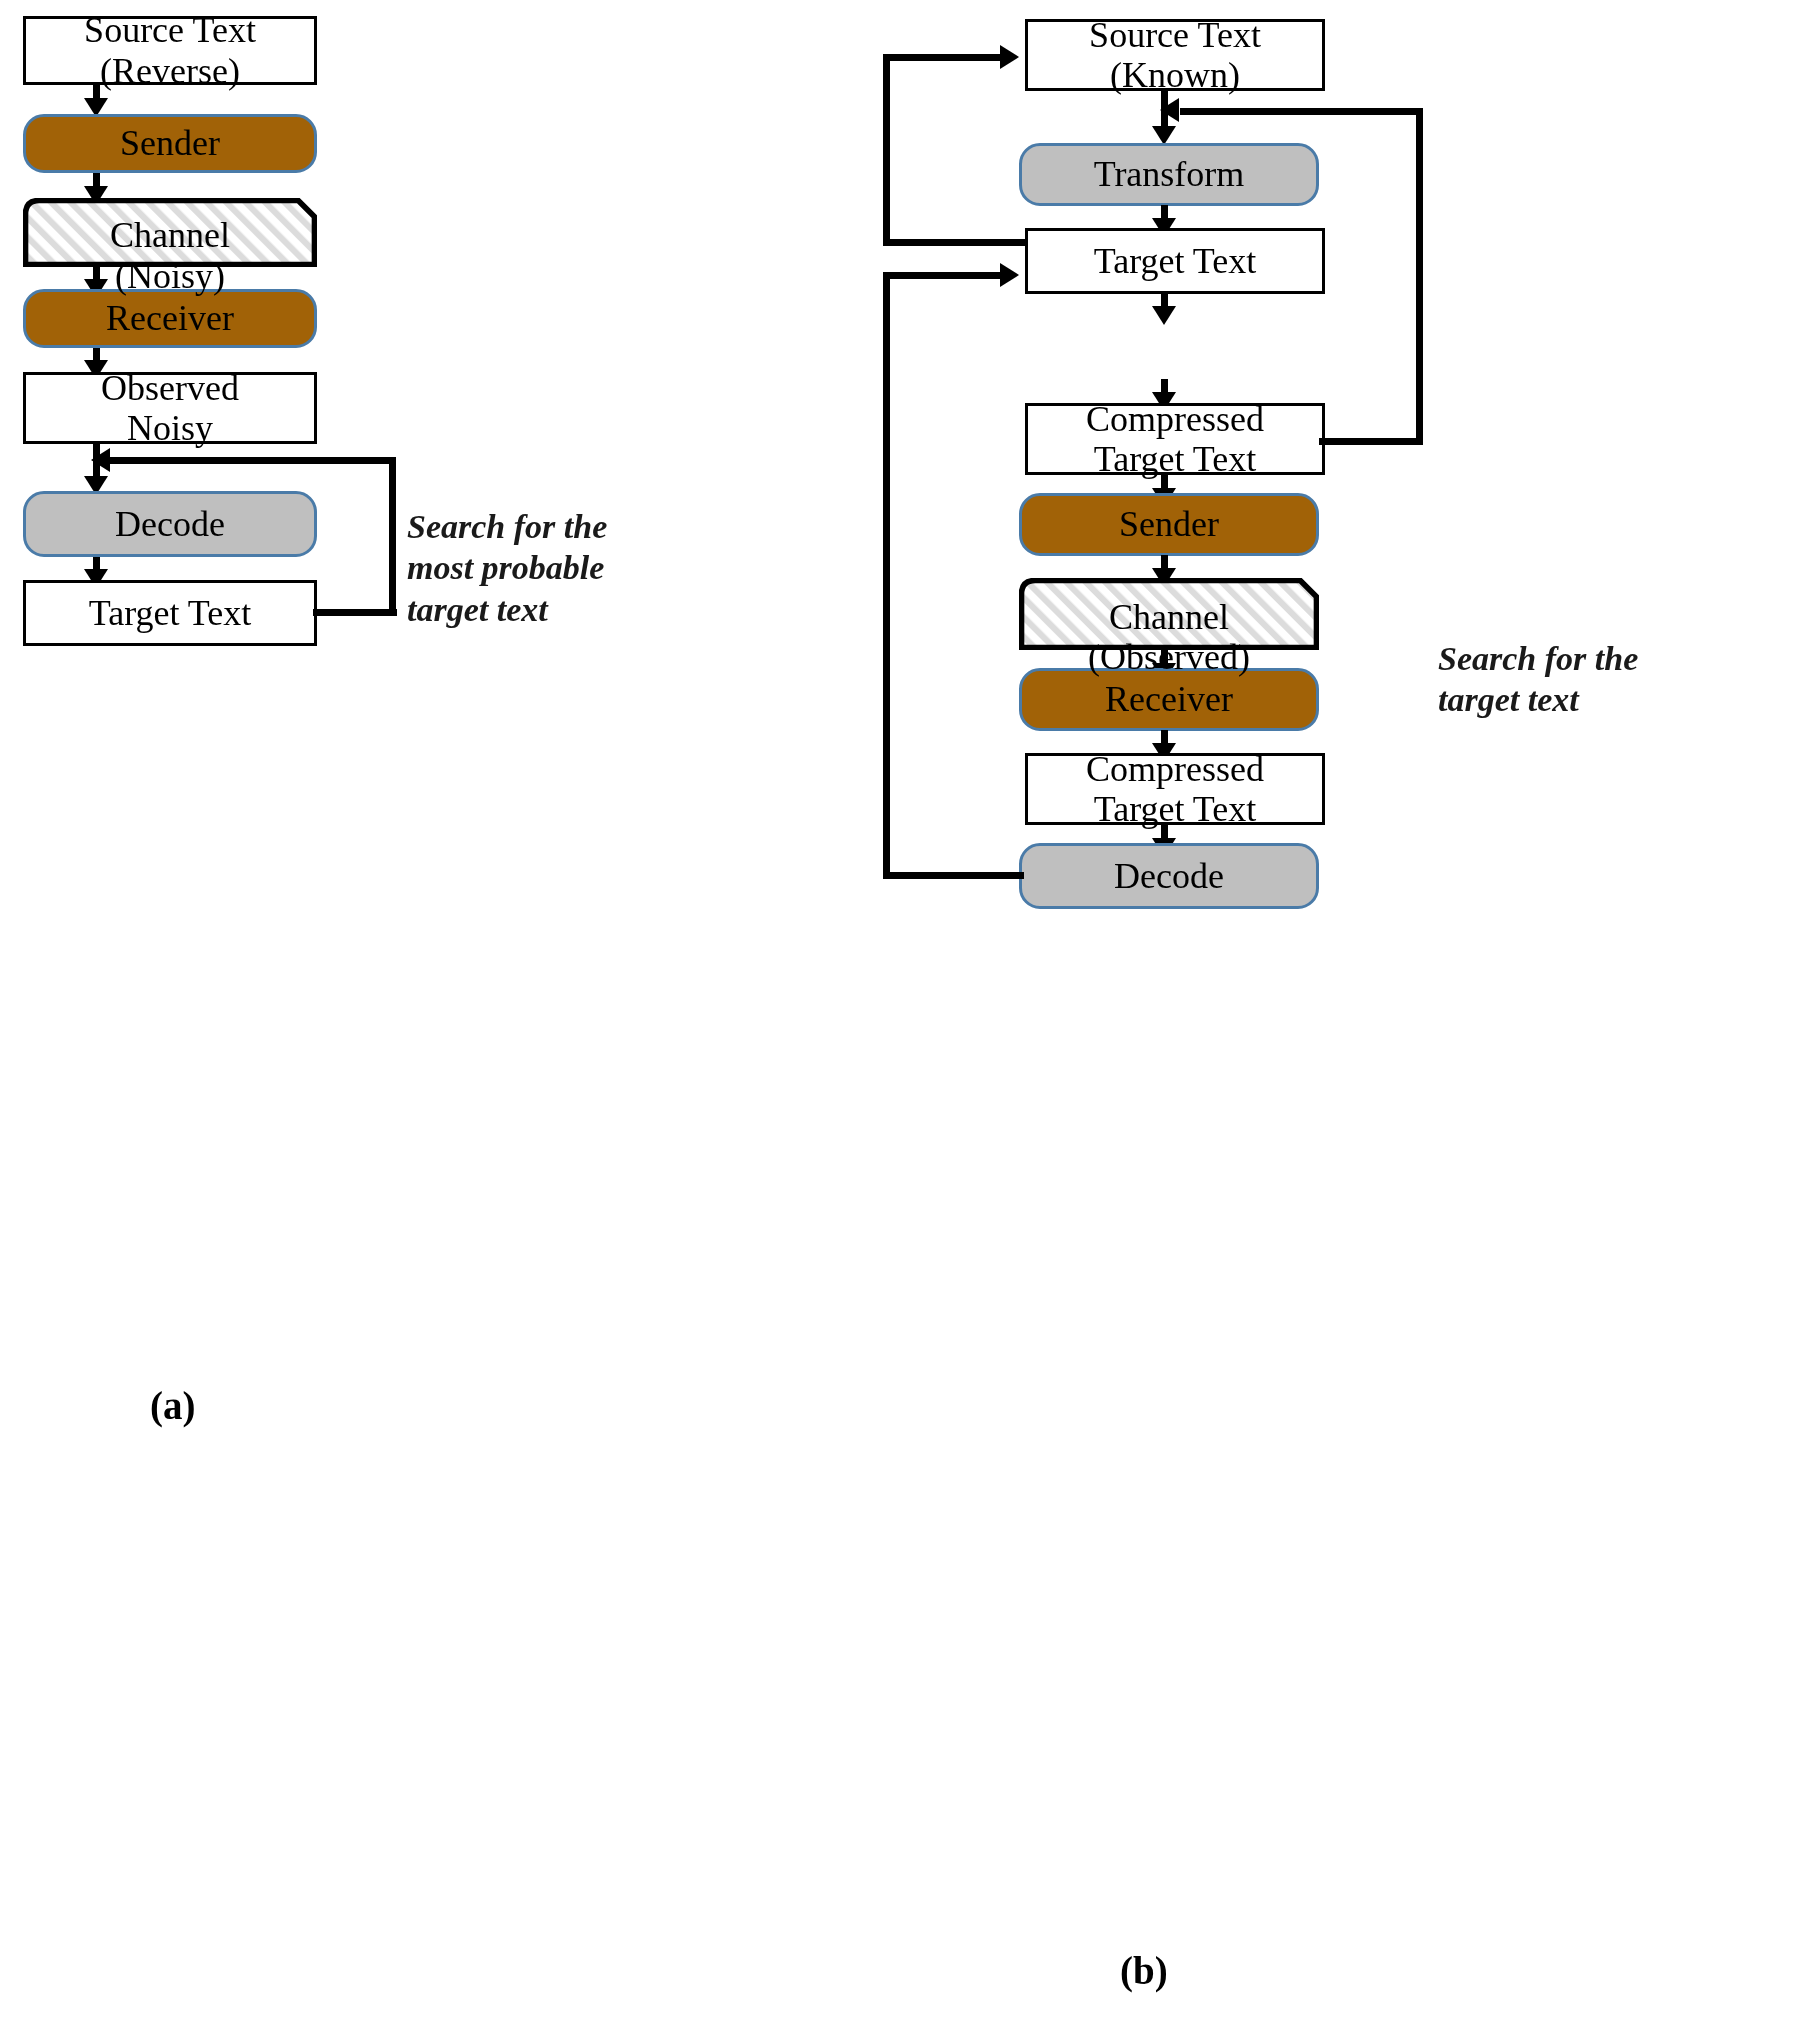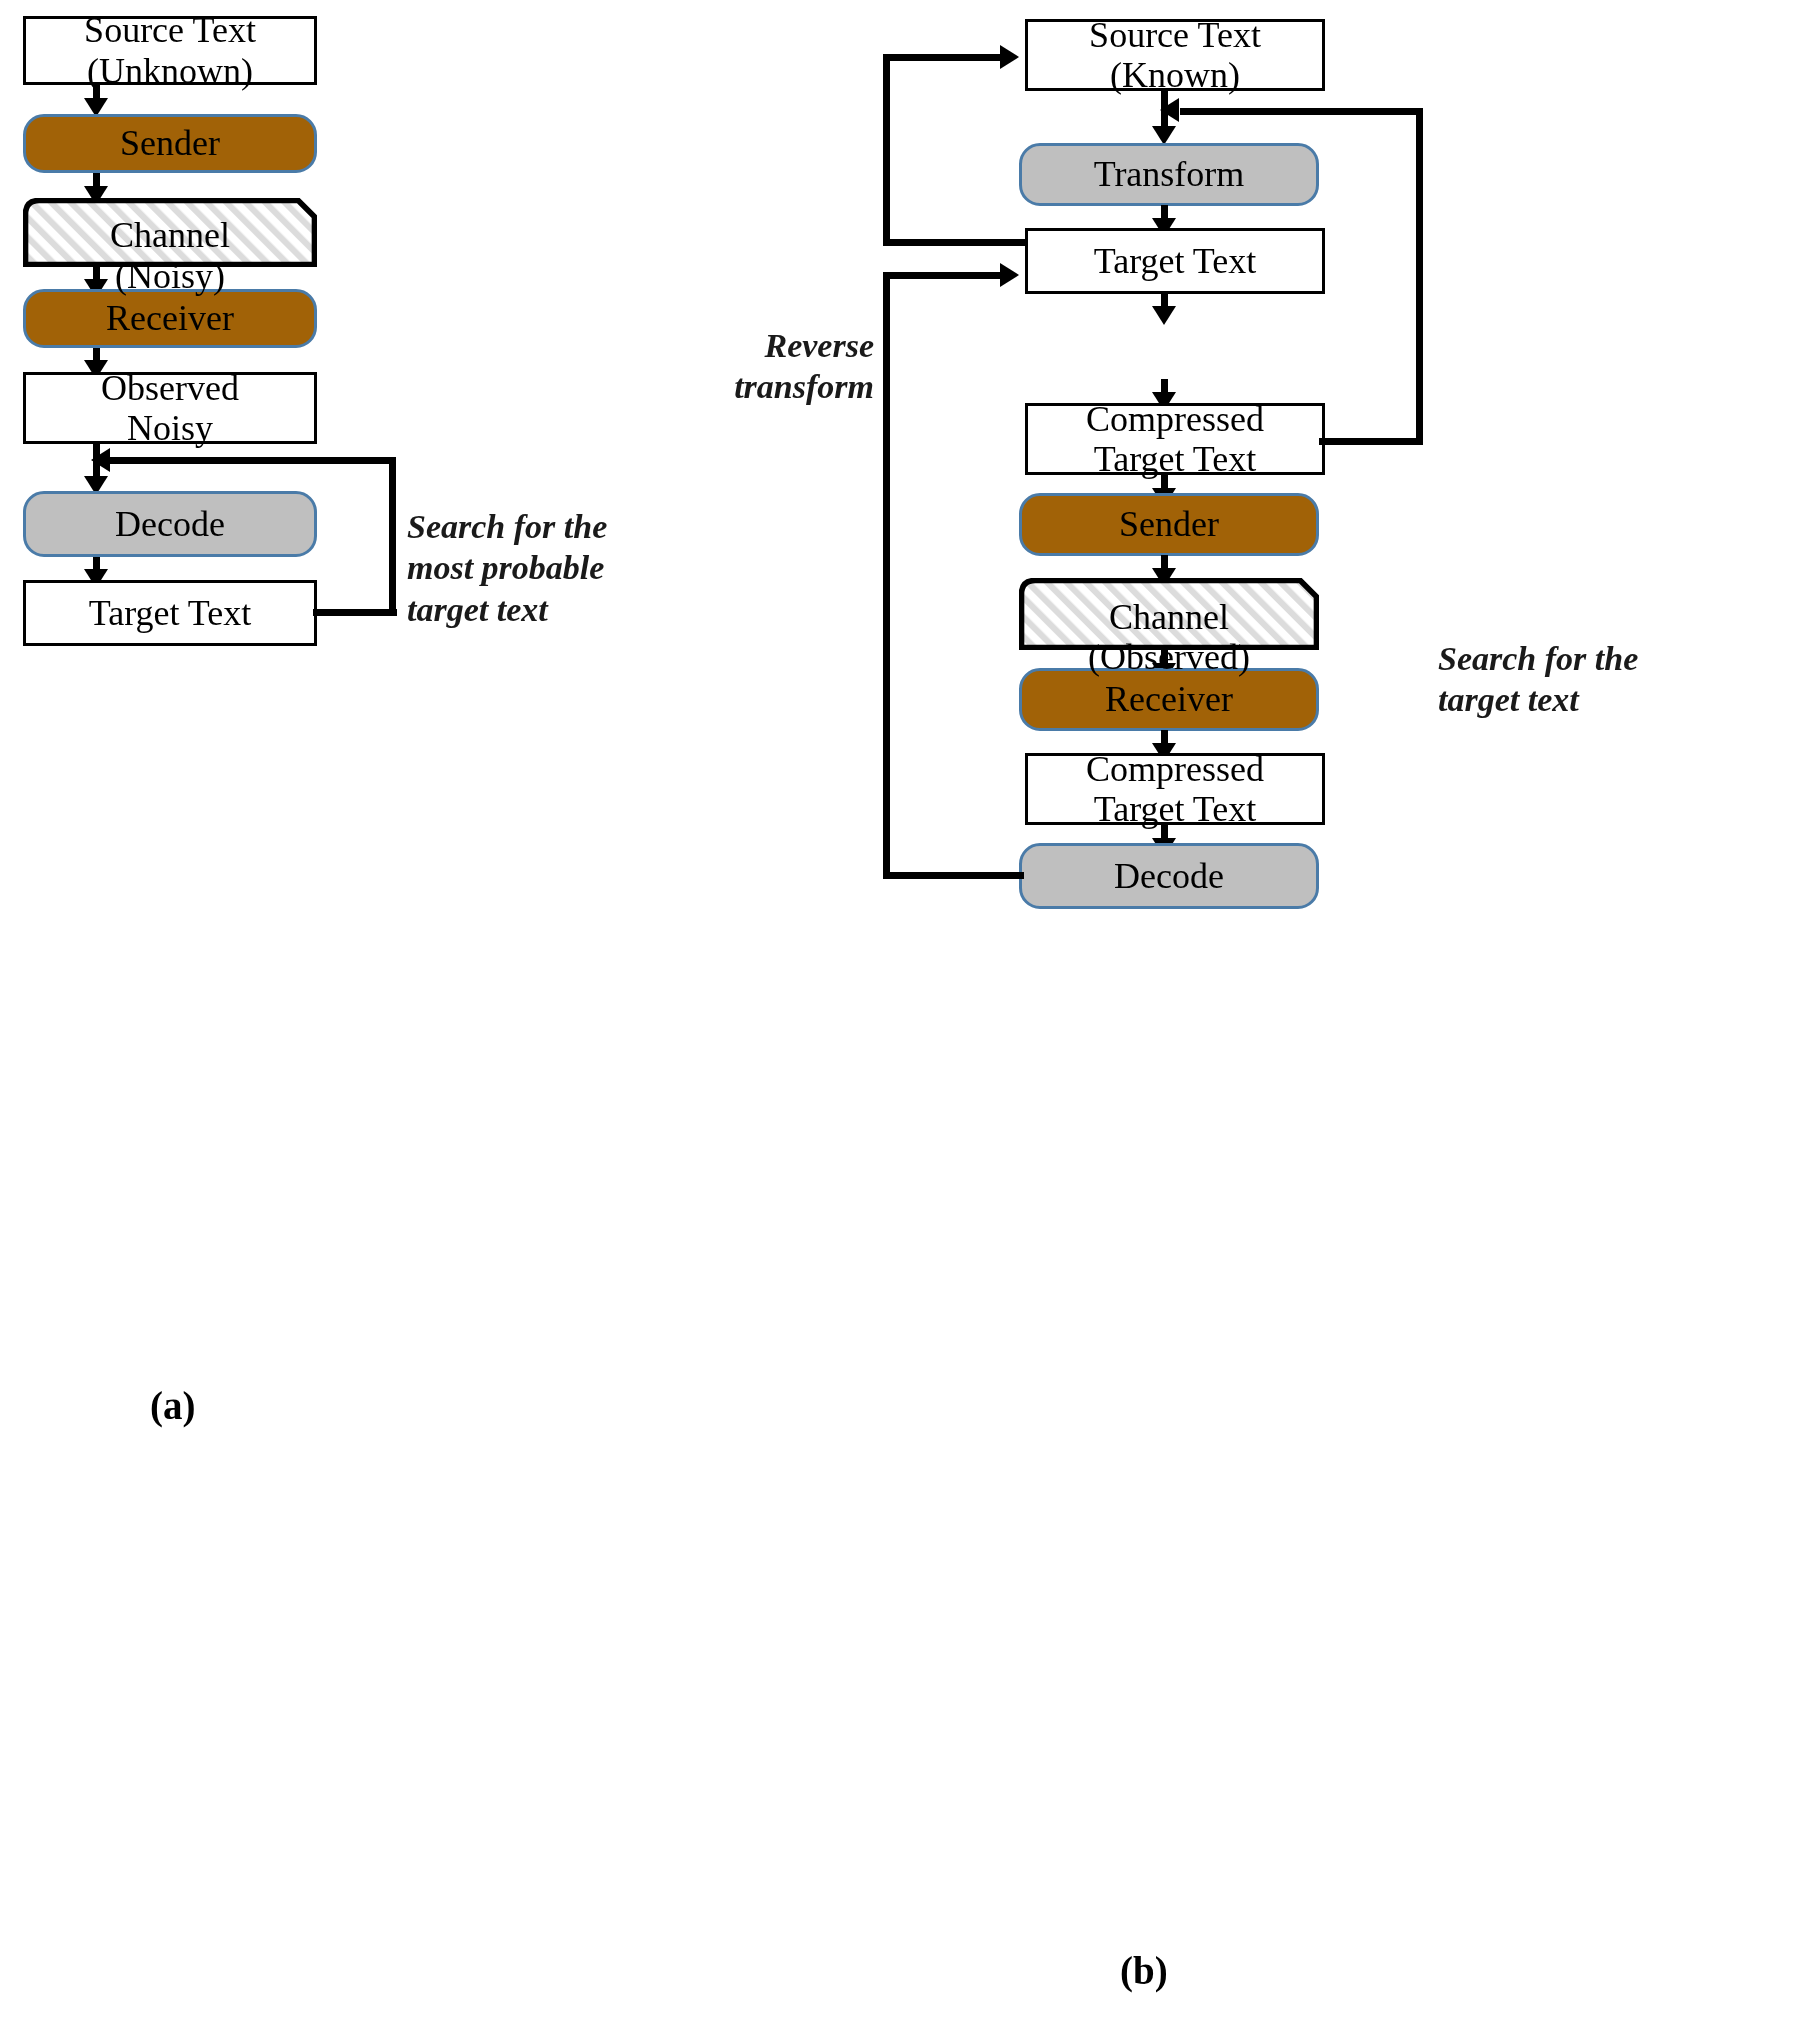--- a/index.html
+++ b/index.html
@@ -48,21 +48,21 @@
   .panel-tag{position:absolute;font-weight:bold;color:#000;}
 </style>
 </head>
 <body>
 
 <div class="stage">
 
   <div class="node rect" style="left:23px;top:16.3px;width:294px;height:69px;font-size:36px;">
     <span class="lbl">
       <span>Source Text</span><br>
-      <span>(Unknown)</span>
+      <span>(Reverse)</span>
     </span>
   </div>
 
   <div class="ln vl" style="left:93px;top:85px;height:20px;"></div>
   <div class="ah ah-down" style="left:84px;top:98px;"></div>
 
   <div class="node proc-light" style="left:23px;top:114px;width:294px;height:59px;font-size:36px;">
     <span class="lbl">Sender</span>
   </div>
 
@@ -222,24 +222,20 @@
   <div class="ln hl" style="left:1319px;top:438px;width:104px;"></div>
   <div class="ln vl" style="left:1416px;top:108px;height:337px;"></div>
   <div class="ln hl" style="left:1180px;top:108px;width:242px;"></div>
   <div class="ah ah-left" style="left:1160px;top:98px;"></div>
 
   <div class="ln hl" style="left:883px;top:872px;width:141px;"></div>
   <div class="ln vl" style="left:883px;top:272px;height:607px;"></div>
   <div class="ln hl" style="left:883px;top:272px;width:122px;"></div>
   <div class="ah ah-right" style="left:1000px;top:263px;"></div>
 
-  <div class="anno" style="left:655px;top:325px;width:219px;text-align:right;font-size:34px;">
-    <div>Reverse</div>
-    <div>transform</div>
-  </div>
 
   <div class="anno" style="left:1438px;top:638px;width:363px;font-size:34px;">
     <div>Search for the</div>
     <div>target text</div>
   </div>
 
   <div class="panel-tag" style="left:1120px;top:1948px;font-size:39px;">(b)</div>
 
 </div>
 

